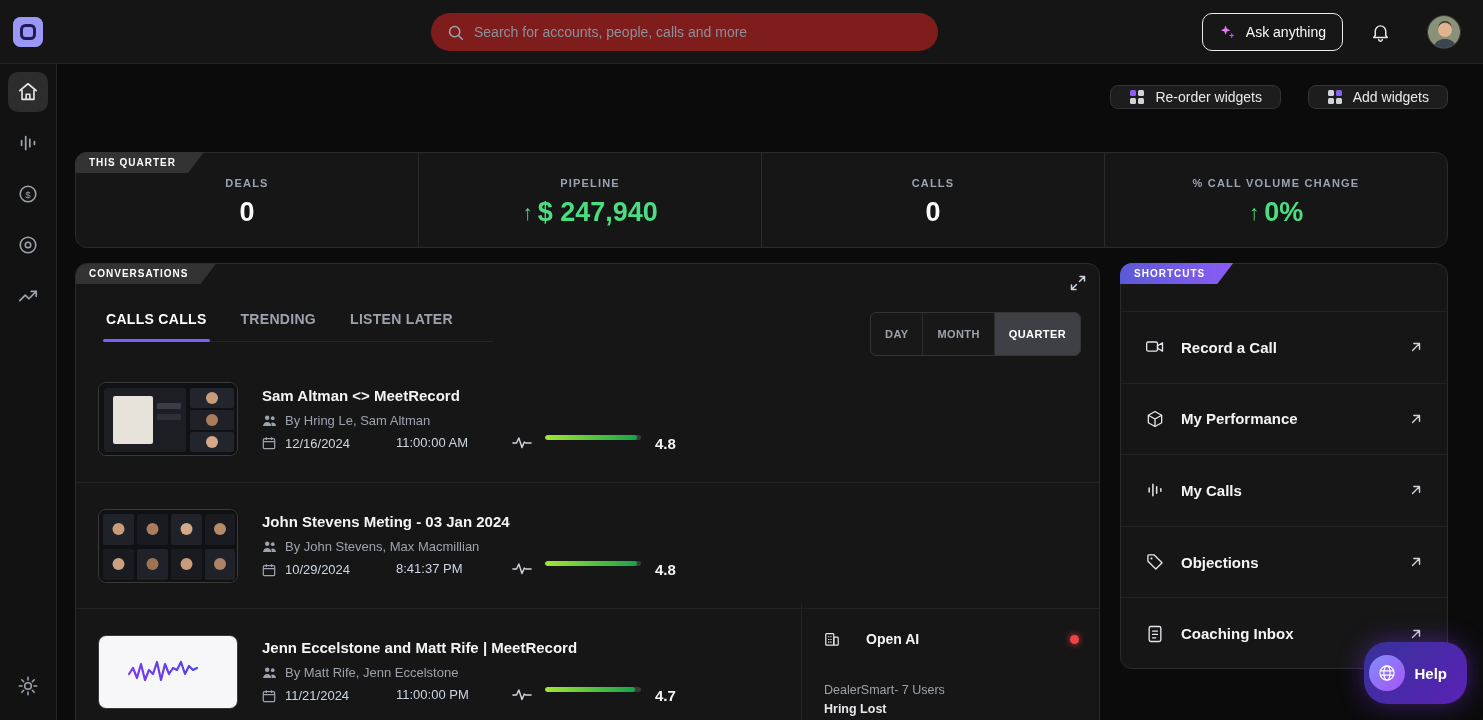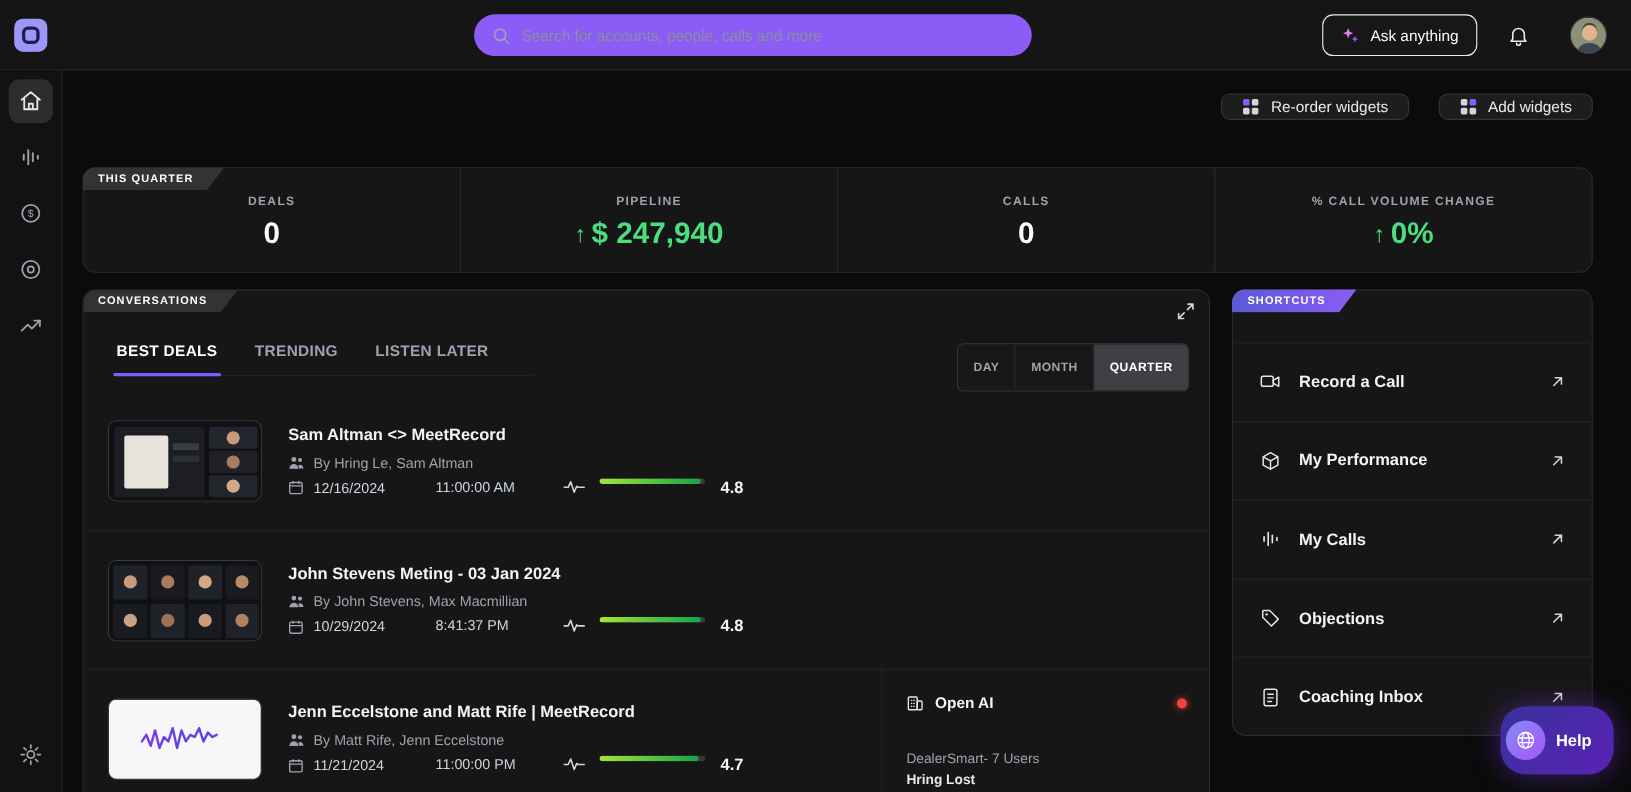--- a/index.html
+++ b/index.html
@@ -2,21 +2,21 @@
 <html><head>
 <meta charset="utf-8">
 <style>
   *{box-sizing:border-box;margin:0;padding:0}
   html,body{width:1483px;height:720px;background:#0b0b0b;font-family:"Liberation Sans",sans-serif;overflow:hidden;color:#e5e7eb}
   svg{display:block}
 
   
   .topbar{position:absolute;left:0;top:0;width:1483px;height:64px;background:#151515;border-bottom:1px solid #252525;z-index:30}
   .logo{position:absolute;left:13px;top:17px;width:30px;height:30px;border-radius:8px;background:linear-gradient(135deg,#9b98f7,#7a76ee);display:flex;align-items:center;justify-content:center}
-  .searchbar{position:absolute;left:431px;top:13px;width:507px;height:38px;background:#8b5cf6;border-radius:19px;display:flex;align-items:center;padding:0 16px;gap:10px}
+  .searchbar{position:absolute;left:431px;top:13px;width:507px;height:38px;background:#7f1d1d;border-radius:19px;display:flex;align-items:center;padding:0 16px;gap:10px}
   .searchbar input{flex:1;background:transparent;border:none;outline:none;color:#e5e7eb;font-size:14px;font-family:inherit}
   .searchbar input::placeholder{color:#8b9099}
   .ask-btn{position:absolute;right:140px;top:13px;height:38px;padding:0 16px;border:1px solid #ececec;border-radius:10px;background:#171717;display:flex;align-items:center;gap:10px;font-size:14px;color:#f9fafb;cursor:pointer}
   .bell{position:absolute;right:92px;top:21px;cursor:pointer}
   .avatar{position:absolute;right:22px;top:15px;width:34px;height:34px;border-radius:50%;overflow:hidden;border:1px solid #3a3a3a;cursor:pointer}
 
   
   .sidebar{position:absolute;left:0;top:64px;width:57px;height:656px;background:#121212;border-right:1px solid #252525;display:flex;flex-direction:column;align-items:center;padding:8px 0 14px 0;z-index:20}
   .side-btn{width:40px;height:40px;display:flex;align-items:center;justify-content:center;border-radius:10px;margin-bottom:11px;cursor:pointer}
   .side-btn.active{background:#2d2d2d}
@@ -62,21 +62,21 @@
   .call-by{margin-top:9px;display:flex;gap:8px;align-items:center;font-size:13px;color:#9ca3af}
   .call-meta{margin-top:7px;display:flex;font-size:13px;color:#cbd5e1}
   .meta-date{display:flex;gap:9px;align-items:center;width:134px}
   .meta-time{width:116px}
   .pulse{margin-right:13px}
   .bar{width:96px;height:5px;background:#3a3a3a;border-radius:3px;overflow:hidden}
   .bar i{display:block;height:100%;background:linear-gradient(90deg,#a3e635,#16a34a);border-radius:3px}
   .score{margin-left:14px;font-size:15px;font-weight:700;color:#f3f4f6}
 
   .account{position:absolute;left:725px;top:-6px;bottom:-20px;width:300px;border-left:1px solid #232323;padding:0 22px}
-  .account-name{display:flex;align-items:center;gap:10px;font-size:14px;font-weight:700;color:#f3f4f6;margin-top:28px}
+  .account-name{display:flex;align-items:center;gap:26px;font-size:14px;font-weight:700;color:#f3f4f6;margin-top:28px}
   .red-dot{position:absolute;right:22px;top:32px;width:9px;height:9px;border-radius:50%;background:#ef4444;box-shadow:0 0 7px rgba(239,68,68,.9)}
   .account-sub{margin-top:36px;font-size:12.5px;color:#9ca3af}
   .account-status{margin-top:5px;font-size:12.5px;font-weight:700;color:#e5e7eb}
 
   
   .shortcuts{left:1063px;top:199px;width:328px;height:406px}
   .sc-rows{position:absolute;top:47px;left:0;right:0}
   .sc-row{height:71.6px;display:flex;align-items:center;padding:0 24px;border-top:1px solid #232323;cursor:pointer}
   .sc-label{margin-left:16px;font-size:15px;font-weight:600;color:#f3f4f6}
   .sc-arrow{margin-left:auto}
@@ -210,21 +210,21 @@
 
   <div class="card convo">
     <div class="tag">CONVERSATIONS</div>
     <div class="expand-btn">
       <svg width="16" height="16" viewBox="0 0 16 16">
           <path d="M10 1.5h4.5V6M14.5 1.5L9.5 6.5M6 14.5H1.5V10M1.5 14.5l5-5" fill="none" stroke="#cbd5e1" stroke-width="1.5" stroke-linecap="round" stroke-linejoin="round"></path>
         </svg>
     </div>
 
     <div class="tabs">
-      <div class="tab active">BEST DEALS</div>
+      <div class="tab active">CALLS CALLS</div>
       <div class="tab">TRENDING</div>
       <div class="tab">LISTEN LATER</div>
     </div>
 
     <div class="segmented">
       <div class="seg">DAY</div>
       <div class="seg">MONTH</div>
       <div class="seg active">QUARTER</div>
     </div>
 

